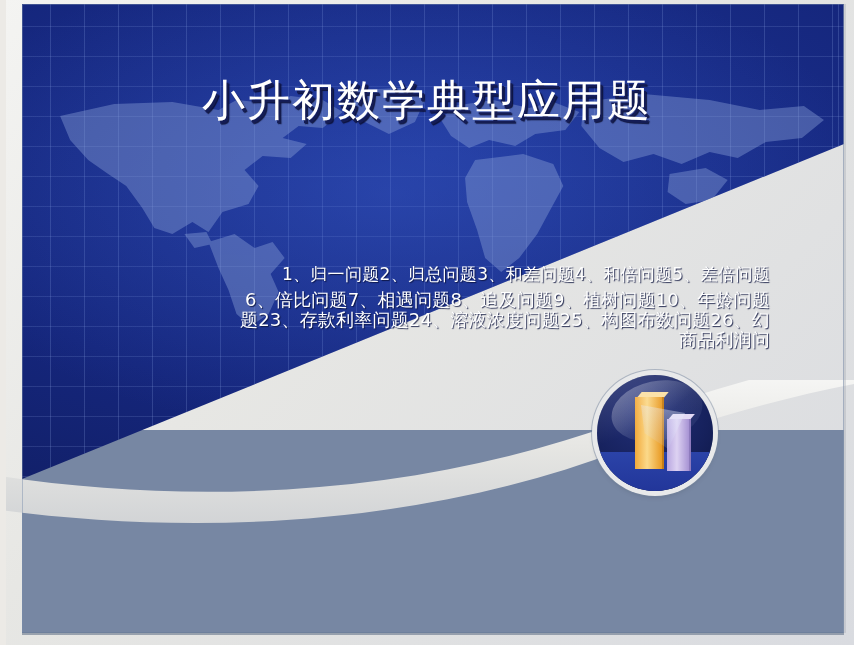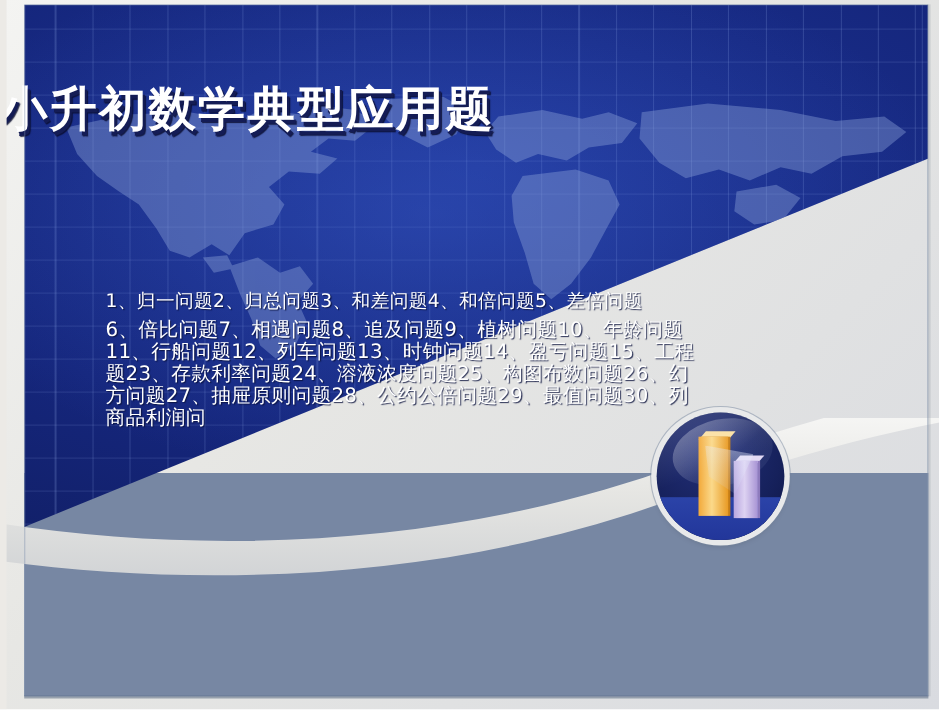--- a/index.html
+++ b/index.html
@@ -106,32 +106,33 @@
     background:linear-gradient(200deg,rgba(235,240,255,.45),rgba(150,175,230,.05));
     clip-path:polygon(0 0,100% 18%,62% 100%,8% 64%);
   }
   .med-gloss{
     position:absolute;inset:0;border-radius:50%;
     background:linear-gradient(160deg,rgba(255,255,255,.16) 0%,rgba(255,255,255,0) 45%);
   }
 
   
   .title{
-    position:absolute;left:0;right:0;top:78px;z-index:12;
-    font-size:43px;font-weight:bold;color:#ffffff;
+    position:absolute;left:0;right:0;top:78px;text-align:center;z-index:12;
+    font-size:43px;font-weight:normal;color:#ffffff;
     letter-spacing:2px;line-height:1.05;
     text-shadow:2px 3px 0 #141c55, 3px 4px 1px rgba(8,12,45,.85);
     white-space:nowrap;
   }
 
   
   .body-block{
-    position:absolute;left:96px;width:690px;top:263px;z-index:12;
+    position:absolute;left:80px;width:690px;top:263px;z-index:12;
     color:#ffffff;
     text-shadow:1px 1px 1px rgba(10,18,60,.85);
+    text-align:right;
   }
   .line{white-space:pre;}
   .line-lead{
     font-size:17px;line-height:22px;letter-spacing:.3px;
     margin-bottom:5px;
   }
   .line-rest{
     font-size:18px;line-height:20px;letter-spacing:.2px;
   }
 </style>
@@ -200,23 +201,21 @@
     <div class="bar bar-purple"></div>
     <div class="med-ribbon2"></div>
     <div class="med-gloss"></div>
   </div>
 
   <div class="title">小升初数学典型应用题</div>
 
   <div class="body-block">
     <div class="line line-lead">1、归一问题2、归总问题3、和差问题4、和倍问题5、差倍问题</div>
     <div class="line line-rest">6、倍比问题7、相遇问题8、追及问题9、植树问题10、年龄问题</div>
-    <div class="line line-rest">11、行船问题12、列车问题13、时钟问题14、盈亏问题15、工程</div>
     <div class="line line-rest">题23、存款利率问题24、溶液浓度问题25、构图布数问题26、幻</div>
-    <div class="line line-rest">方问题27、抽屉原则问题28、公约公倍问题29、最值问题30、列</div>
     <div class="line line-rest">商品利润问</div>
   </div>
 
   <div class="frame-shadow-b"></div>
   <div class="frame-shadow-r"></div>
   <div class="frame-inner"></div>
   <div class="frame-edge"></div>
 
 </div>
 

